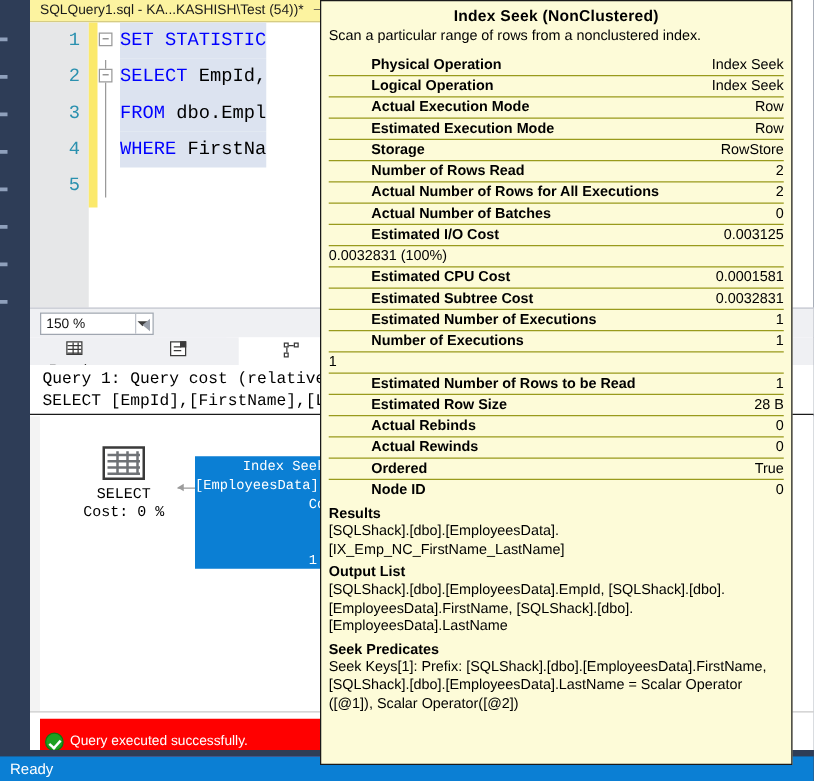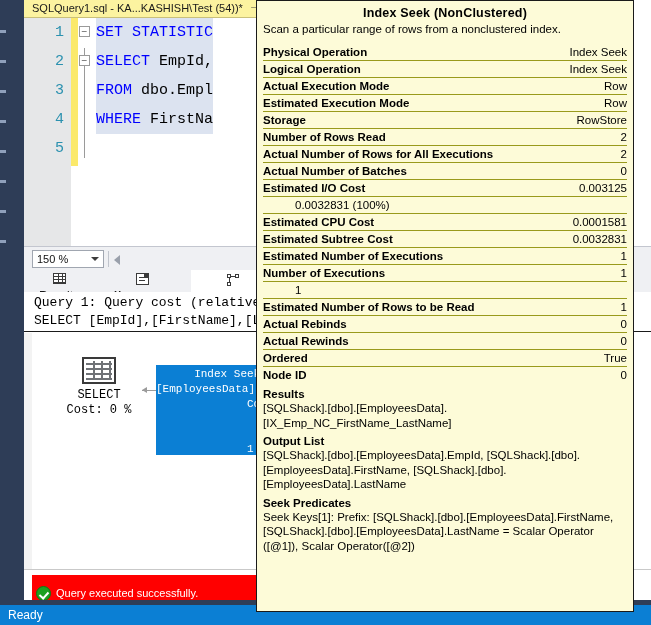--- a/index.html
+++ b/index.html
@@ -69,21 +69,21 @@
   .sel { background: #dce3f0; }
   .kw { color: #0000ff; }
   .id { color: #000000; }
 
   
   .zoombar {
     position: absolute; left: 0; top: 246px; width: 627px; height: 24px;
     background: #eff0f3; border-top: 1px solid #c3c6cf;
   }
   .zoom-combo {
-    position: absolute; left: 8px; top: 3px; width: 72px; height: 18px;
+    position: absolute; left: 8px; top: 3px; width: 91px; height: 18px;
     background: #ffffff; border: 1px solid #a0a6b0;
     font-size: 11px; color: #111; padding: 2px 0 0 4px;
   }
   .zoom-combo .arrow {
     position: absolute; right: 4px; top: 6px;
     border-left: 4px solid transparent; border-right: 4px solid transparent;
     border-top: 4px solid #3c3c3c;
   }
   .tb-sep { position: absolute; left: 84px; top: 4px; width: 1px; height: 16px; background: #c0c4cc; }
   .tb-left-arrow {
@@ -229,22 +229,22 @@
     text-align: center; font-weight: bold; font-size: 12.5px;
     padding: 5px 0 3px; letter-spacing: .2px;
   }
   .tip-desc { padding: 0 6px 9px 6px; font-size: 11.5px; }
   .tip-rows { padding: 0 6px; }
   .tip-row {
     display: flex; justify-content: space-between; align-items: baseline;
     border-bottom: 1px solid #999a1c; padding: 1px 0 1px;
     line-height: 14px;
   }
-  .tip-row .k { font-weight: bold; font-size: 11.5px; white-space: nowrap; }
-  .tip-row .v { font-size: 11.5px; white-space: nowrap; text-align: right; margin-left: 32px; }
+  .tip-row .k { font-weight: bold; font-size: 11.5px; white-space: nowrap; margin-left: 34px; }
+  .tip-row .v { font-size: 11.5px; white-space: nowrap; text-align: right; }
   .tip-sec { padding: 5px 6px 0 6px; }
   .tip-sec h4 { font-size: 11.5px; font-weight: bold; margin-bottom: 1px; }
   .tip-sec p { font-size: 11.5px; line-height: 14.5px; word-break: break-word; }
 </style>
 </head>
 <body>
 
 <div id="root">
 
   <div class="left-strip">
@@ -424,20 +424,24 @@
           <span class="v">1</span>
         </div>
       <div class="tip-row">
           <span class="v">1</span>
         </div>
       <div class="tip-row">
           <span class="k">Estimated Number of Rows to be Read</span>
           <span class="v">1</span>
         </div>
       <div class="tip-row">
+          <span class="k">Estimated Row Size</span>
+          <span class="v">28 B</span>
+        </div>
+      <div class="tip-row">
           <span class="k">Actual Rebinds</span>
           <span class="v">0</span>
         </div>
       <div class="tip-row">
           <span class="k">Actual Rewinds</span>
           <span class="v">0</span>
         </div>
       <div class="tip-row">
           <span class="k">Ordered</span>
           <span class="v">True</span>

